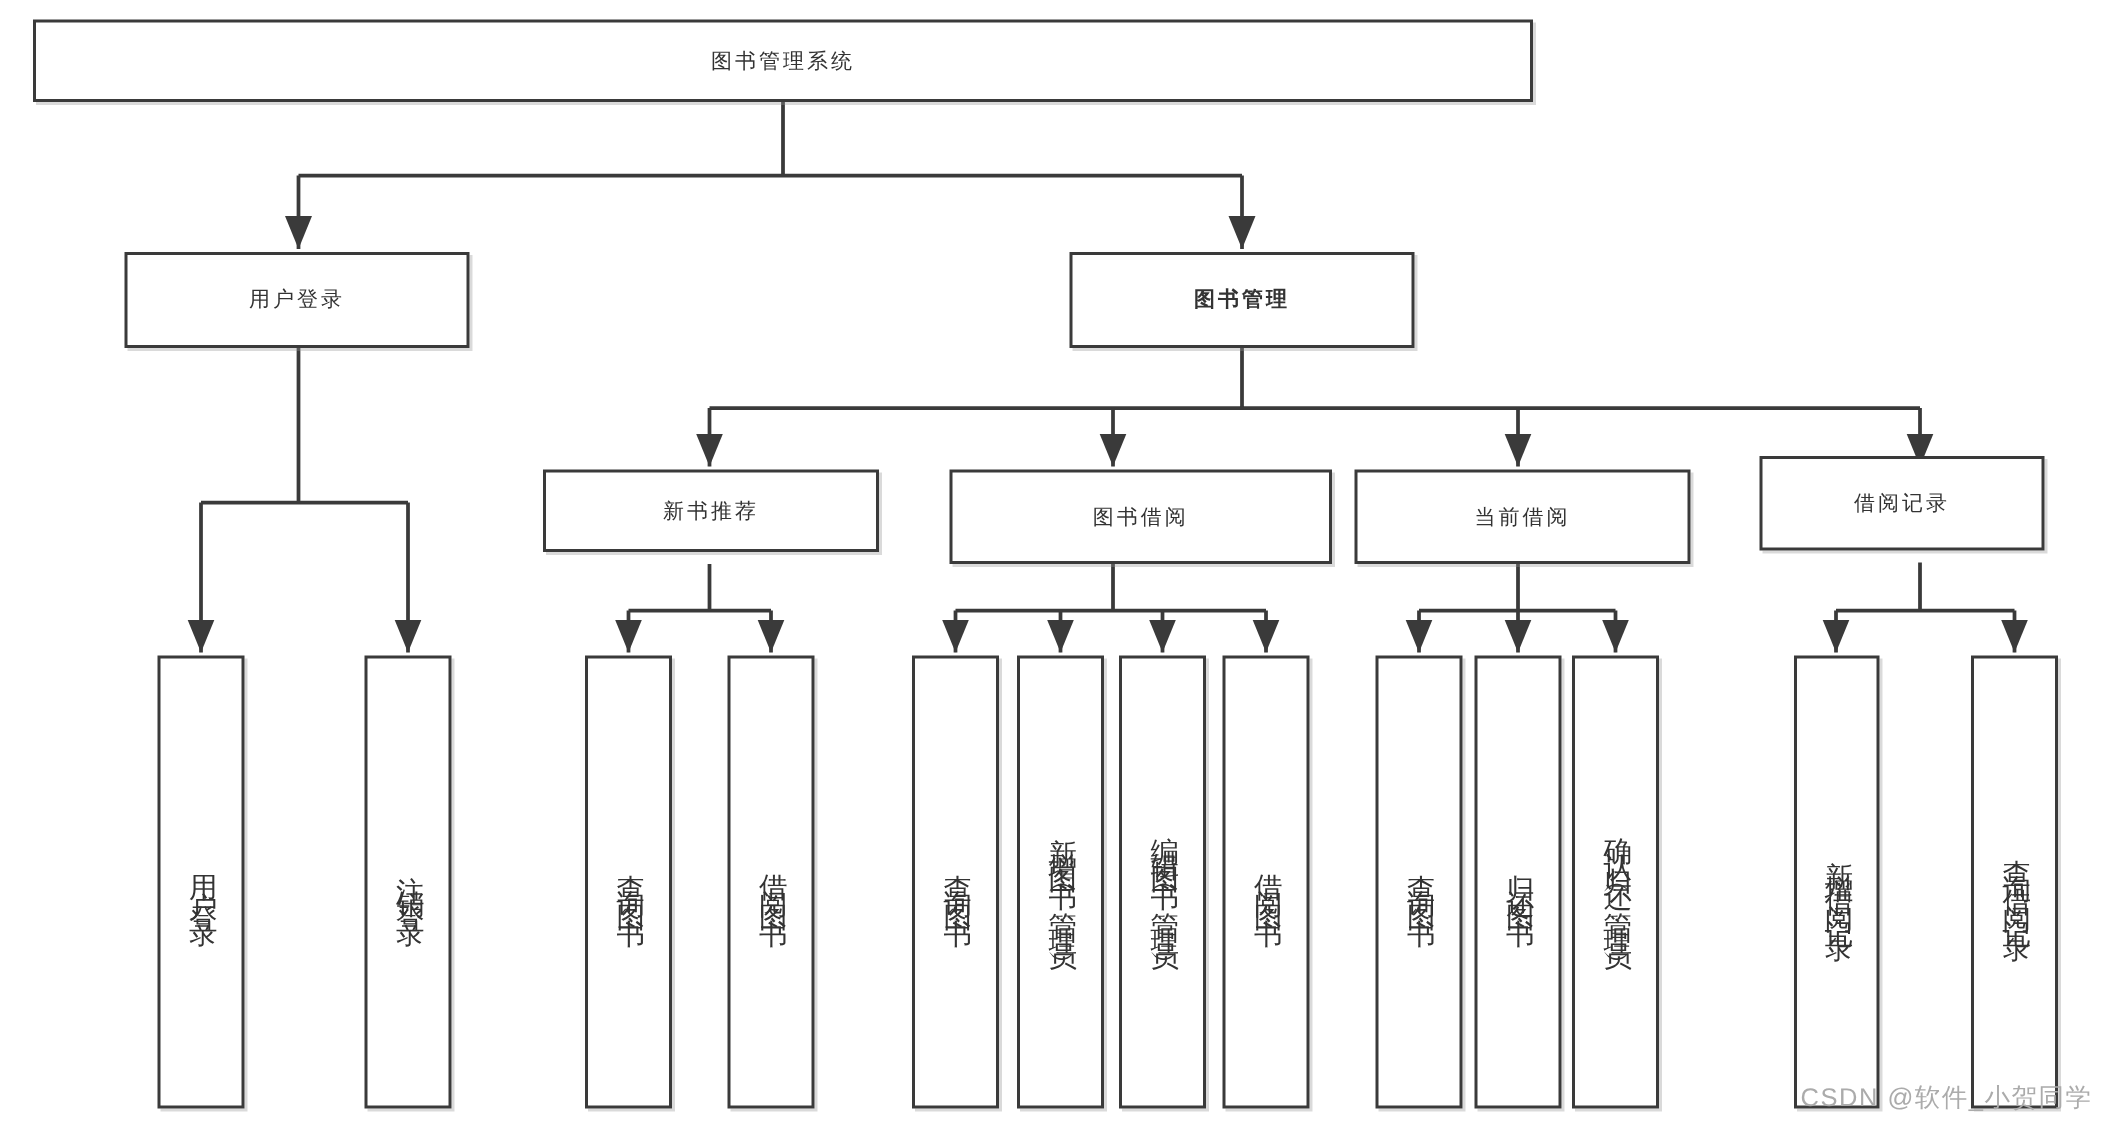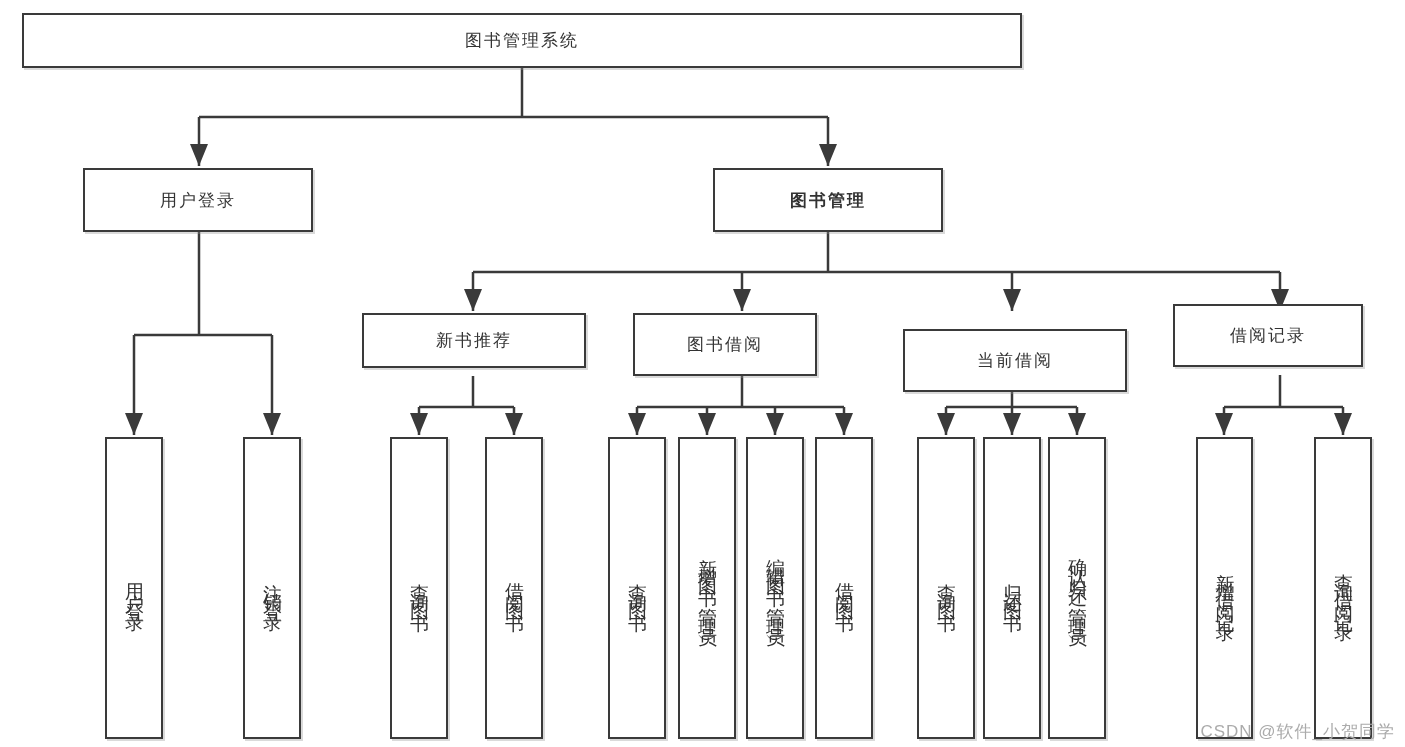--- a/index.html
+++ b/index.html
@@ -20,21 +20,21 @@
     position: absolute;
     box-sizing: border-box;
     border: 2.5px solid #3a3a3a;
     background: #ffffff;
     display: flex;
     align-items: center;
     justify-content: center;
     box-shadow: 2px 2px 0 rgba(150,150,150,0.35);
   }
   .node .lbl {
-    font-size: 17px;
+    font-size: 14px;
     color: #333333;
     letter-spacing: 2px;
     white-space: nowrap;
   }
   .leaf .lbl {
     writing-mode: vertical-rl;
     text-orientation: mixed;
     font-size: 19px;
     letter-spacing: 10px;
     line-height: 1.1;
@@ -107,24 +107,24 @@
   <div class="node" style="left:83px; top:168px; width:230px; height:64px;">
     <span class="lbl">用户登录</span>
   </div>
   <div class="node" style="left:713px; top:168px; width:230px; height:64px;font-weight:bold;">
     <span class="lbl">图书管理</span>
   </div>
 
   <div class="node" style="left:362px; top:313px; width:224px; height:55px;">
     <span class="lbl">新书推荐</span>
   </div>
-  <div class="node" style="left:633px; top:313px; width:184px; height:63px;">
+  <div class="node" style="left:633px; top:313px; width:255px; height:63px;">
     <span class="lbl">图书借阅</span>
   </div>
-  <div class="node" style="left:903px; top:313px; width:224px; height:63px;margin-top:16px;">
+  <div class="node" style="left:903px; top:313px; width:224px; height:63px;">
     <span class="lbl">当前借阅</span>
   </div>
   <div class="node" style="left:1173px; top:304px; width:190px; height:63px;">
     <span class="lbl">借阅记录</span>
   </div>
 
   <div class="node leaf" style="left:105px; top:437px; width:58px; height:302px;">
     <span class="lbl">用户登录</span>
   </div>
   <div class="node leaf" style="left:243px; top:437px; width:58px; height:302px;">

